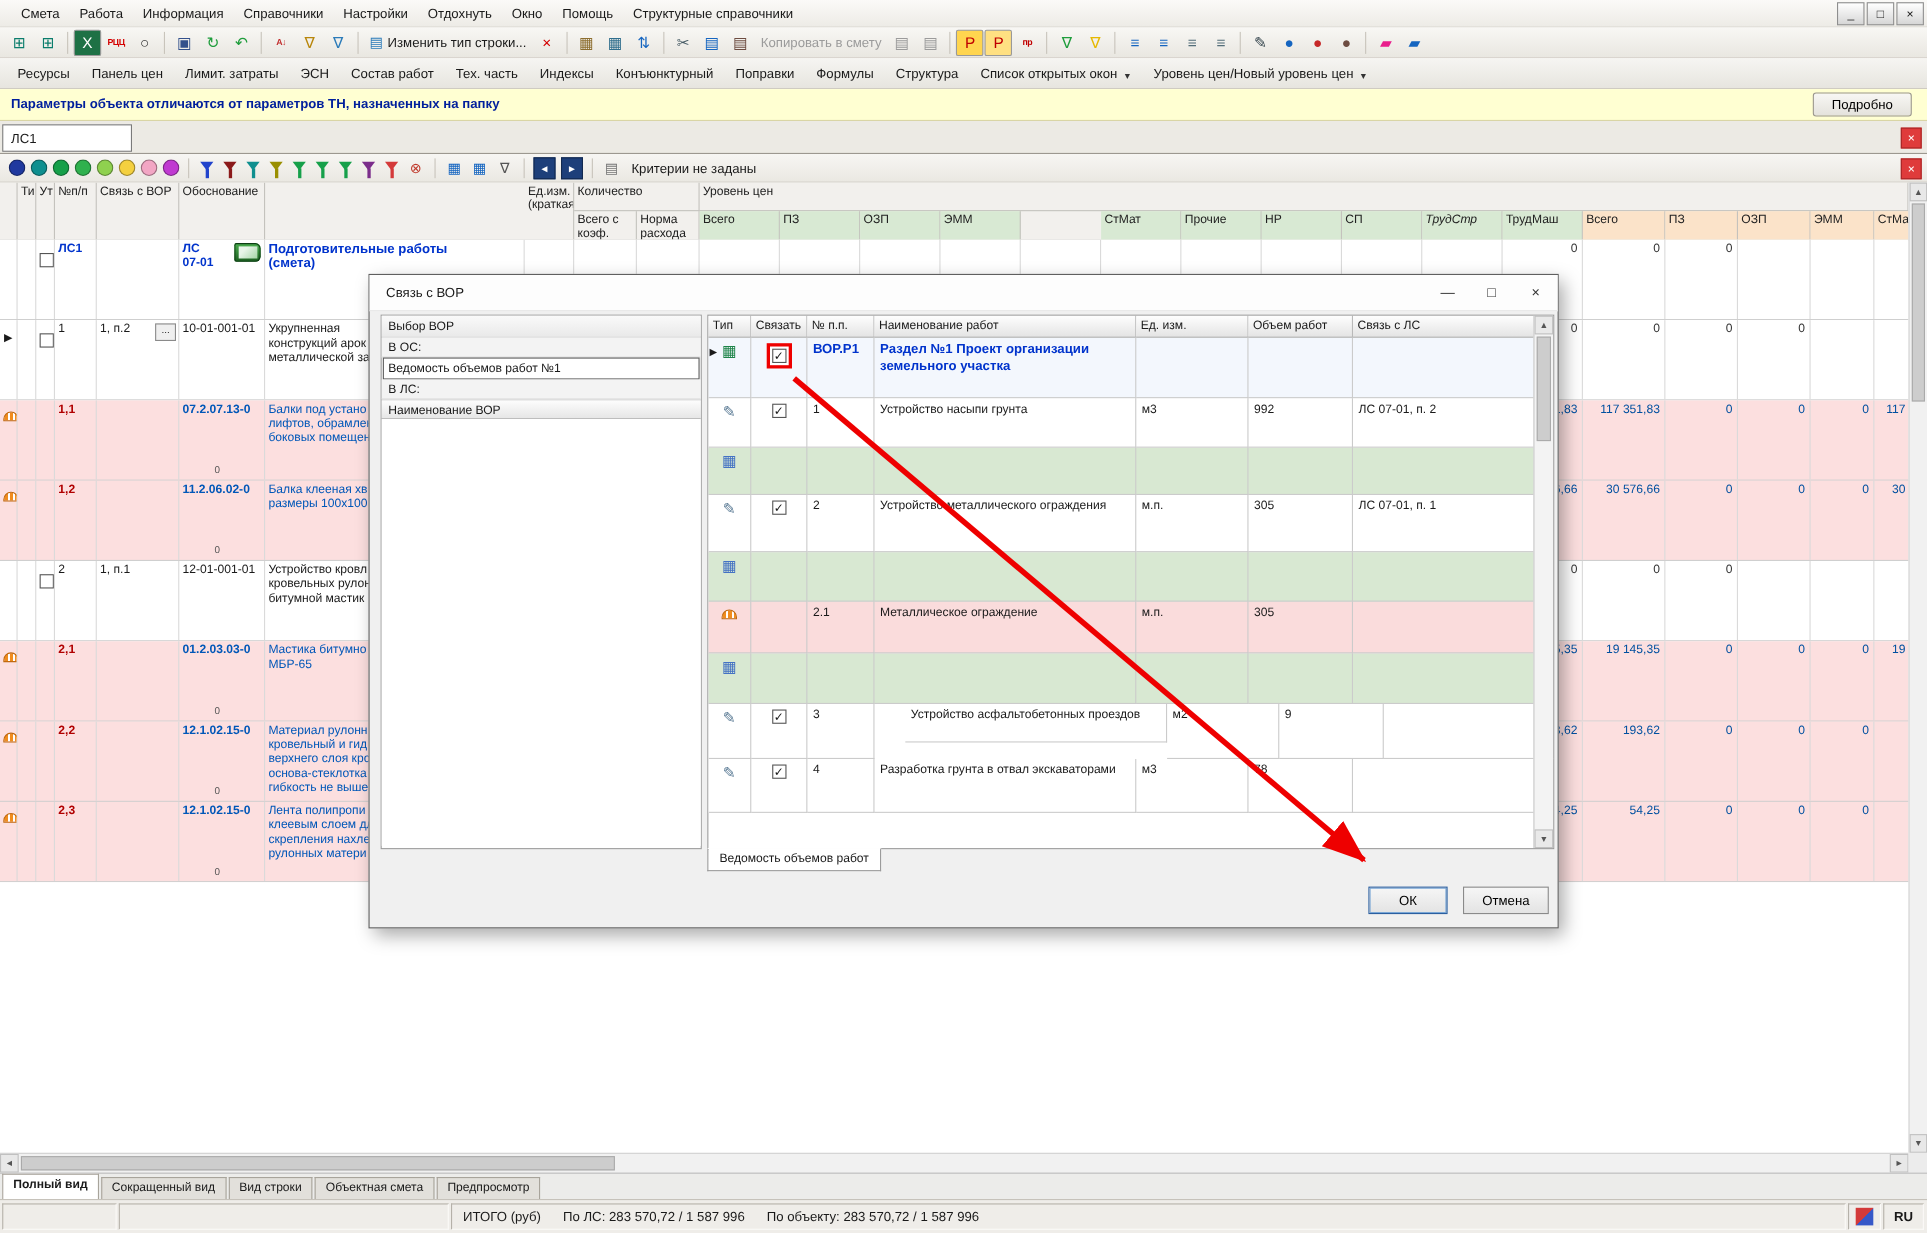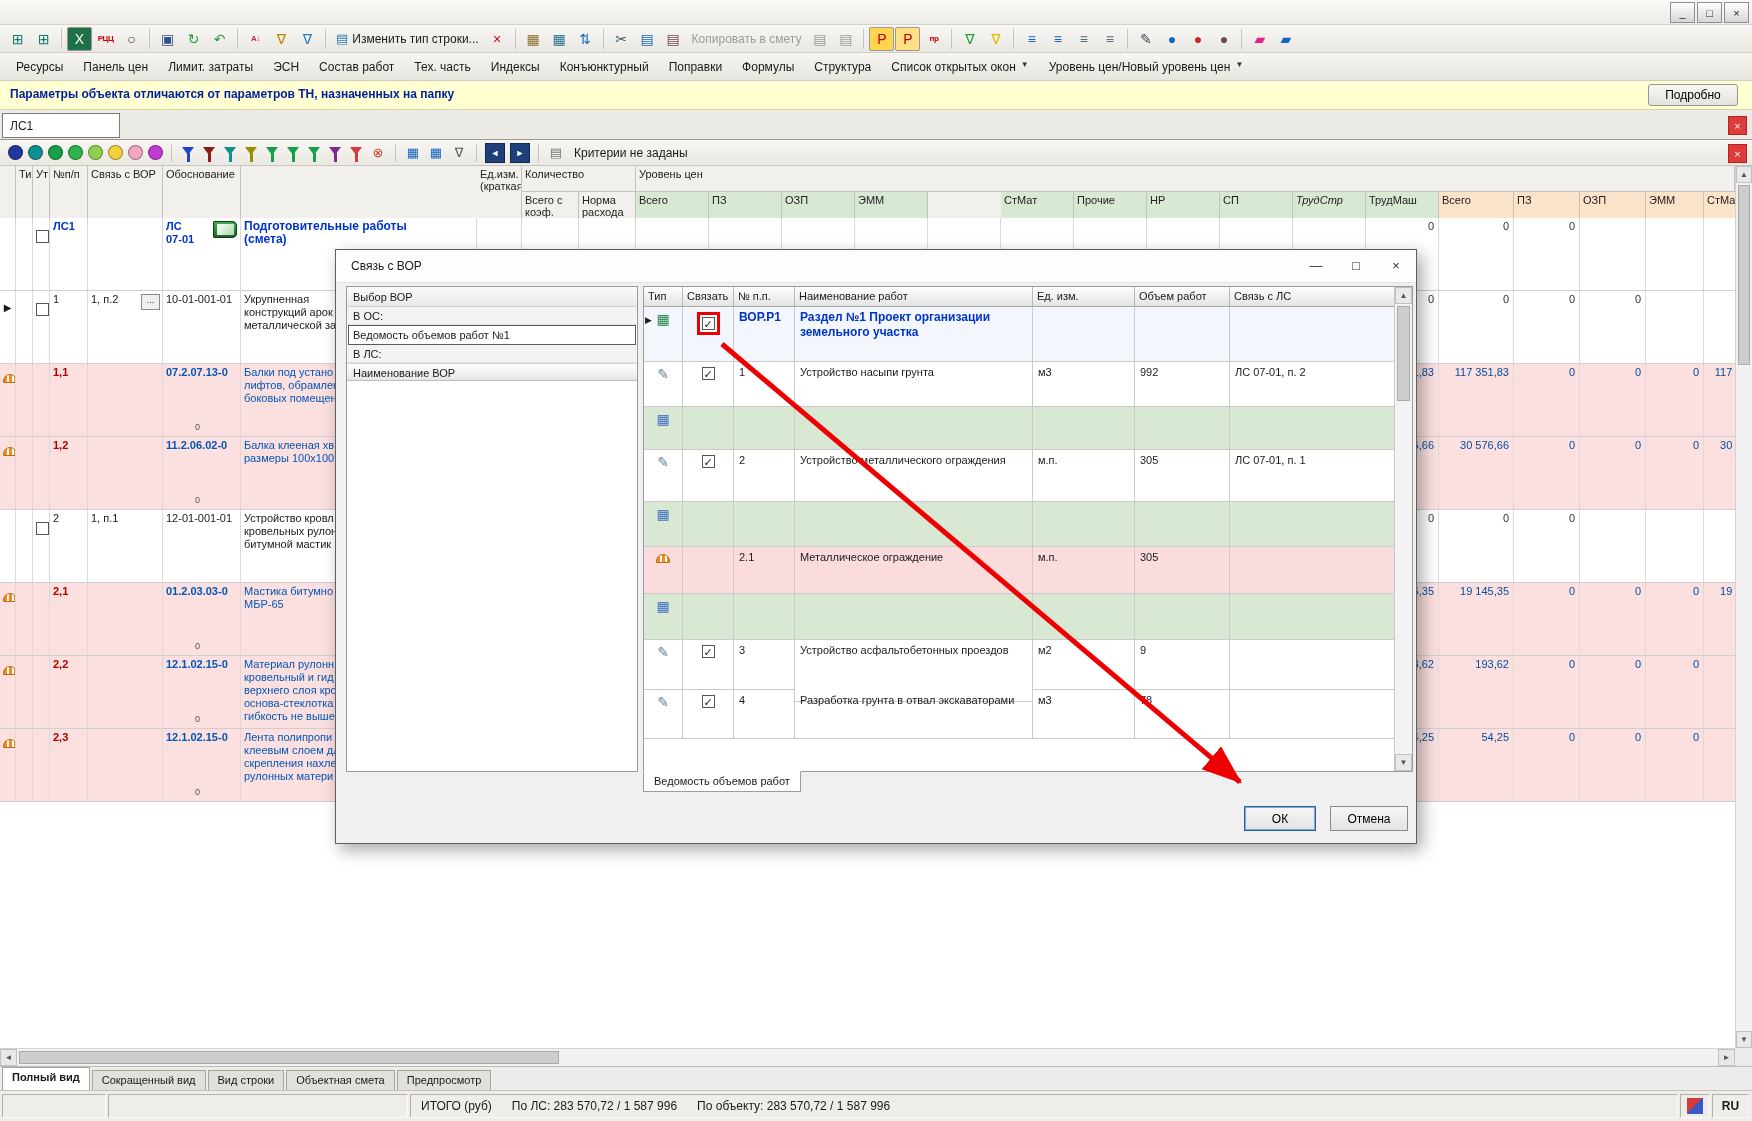--- a/index.html
+++ b/index.html
@@ -21,21 +21,21 @@
   .ticon{width:23px;height:22px;display:flex;align-items:center;justify-content:center;font-size:14px;
          border:1px solid transparent;border-radius:2px;flex:0 0 auto;}
   .ticon-small{font-size:8px;font-weight:bold;letter-spacing:-.5px;}
   .tsep{width:1px;height:20px;background:#c8c4bb;margin:0 4px;flex:0 0 auto;}
   .tbtn-text{font-size:12px;display:flex;align-items:center;gap:4px;padding:2px 5px;white-space:nowrap;flex:0 0 auto;}
   .tglyph{font-size:13px;}
   .disabled{color:#9b9b9b !important;}
 
   #toolbar2{top:53px;height:28px;background:linear-gradient(#f6f5f2,#e7e5df);border-bottom:1px solid #cfcbc2;
             display:flex;align-items:center;padding-left:6px;}
-  .panel-btn{font-size:12px;padding:4px 10px;display:flex;align-items:flex-start;gap:5px;white-space:nowrap;}
+  .panel-btn{font-size:12px;padding:4px 10px;display:flex;align-items:flex-end;gap:5px;white-space:nowrap;}
   .dd-arrow{font-size:8px;color:#333;}
 
   
   #noticebar{top:81px;height:29px;background:#ffffd2;border-bottom:1px solid #d9d5a5;}
   #notice-text{position:absolute;left:10px;top:6px;font-size:12px;font-weight:bold;color:#001f9c;}
   #notice-btn{position:absolute;right:14px;top:3px;width:90px;height:22px;font-size:12px;
               background:linear-gradient(#f8f7f4,#e4e2dc);border:1px solid #9a968e;border-radius:3px;
               font-family:"Liberation Sans",sans-serif;}
 
   
@@ -161,20 +161,31 @@
   #dlg-ok{left:908px;width:72px;border:1px solid #2a5fa0;box-shadow:0 0 0 1px #7aa7d6 inset;}
   #dlg-cancel{left:994px;width:78px;border:1px solid #8a8a8a;}
 
   
   #arrow-overlay{position:absolute;left:0;top:0;z-index:60;pointer-events:none;}
 </style>
 </head>
 <body>
 
 <div id="menubar" class="band">
+  <span id="menu-items" style="display: flex;">
+      <span class="menu-item">Смета</span>
+      <span class="menu-item">Работа</span>
+      <span class="menu-item">Информация</span>
+      <span class="menu-item">Справочники</span>
+      <span class="menu-item">Настройки</span>
+      <span class="menu-item">Отдохнуть</span>
+      <span class="menu-item">Окно</span>
+      <span class="menu-item">Помощь</span>
+      <span class="menu-item">Структурные справочники</span>
+    </span>
   <span id="win-controls">
     <span class="winbtn">_</span>
     <span class="winbtn">□</span>
     <span class="winbtn">×</span>
   </span>
 </div>
 
 <div id="toolbar1" class="band">
     <span class="ticon" style="color: rgb(11, 125, 108);">⊞</span>
     <span class="ticon" style="color: rgb(11, 125, 108);">⊞</span>
@@ -801,21 +812,21 @@
           <div class="dcell" style="width: 166px; height: 46px;"></div>
         </div>
         <div class="drow work" style="height: 50px;">
           <div class="dcell dtype" style="width: 39px; height: 50px;">
             <span class="dicon work-icon">✎</span>
           </div>
           <div class="dcell dcheck" style="width: 51px; height: 50px;">
             <span class="cb">✓</span>
           </div>
           <div class="dcell" style="width: 61px; height: 50px;"><span>3</span></div>
-          <div class="dcell" style="width: 238px; height: 62px;"><span>Устройство асфальтобетонных проездов</span></div>
+          <div class="dcell" style="width: 238px; height: 35px; margin-left: 28px;"><span>Устройство асфальтобетонных проездов</span></div>
           <div class="dcell" style="width: 102px; height: 50px;"><span>м2</span></div>
           <div class="dcell" style="width: 95px; height: 50px;"><span>9</span></div>
           <div class="dcell" style="width: 166px; height: 50px;"></div>
         </div>
         <div class="drow work" style="height: 49px;">
           <div class="dcell dtype" style="width: 39px; height: 49px;">
             <span class="dicon work-icon">✎</span>
           </div>
           <div class="dcell dcheck" style="width: 51px; height: 49px;">
             <span class="cb">✓</span>

